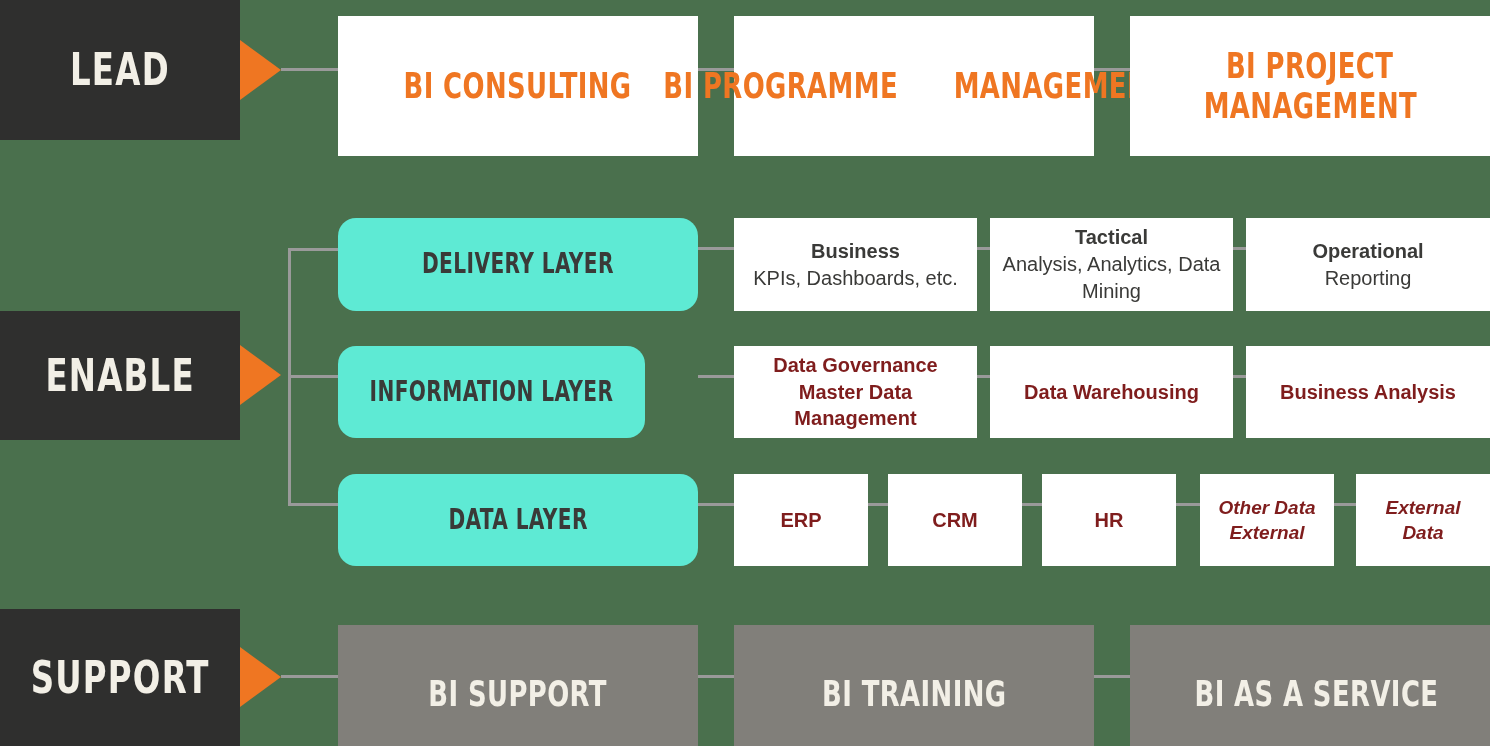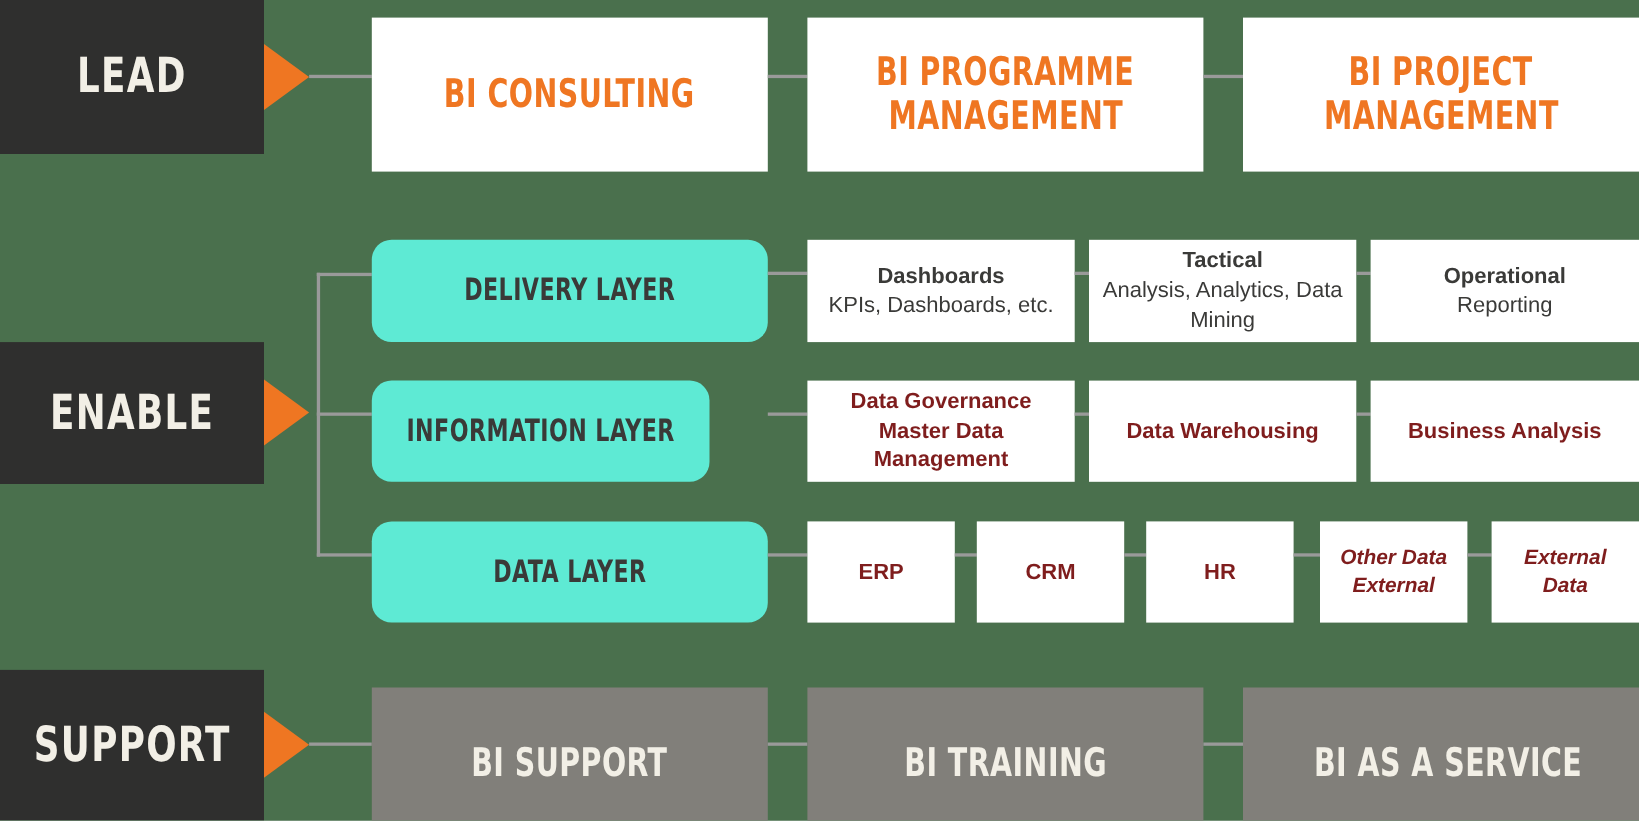--- a/index.html
+++ b/index.html
@@ -108,21 +108,21 @@
     <span class="stage-label">LEAD</span>
   </div>
   <div class="abs arrow" style="left:240px; top:40px;"></div>
   <div class="abs hline" style="left:281px; top:68px; width:57px;"></div>
 
   <div class="abs card card-white" style="left:338px; top:0; width:360px; height:140px;">
     <span class="cond t-orange">BI CONSULTING</span>
   </div>
   <div class="abs hline" style="left:698px; top:68px; width:36px;"></div>
 
-  <div class="abs card card-white" style="left:734px; top:0; width:360px; height:140px; flex-direction:column;">
+  <div class="abs card card-white" style="left:734px; top:0; width:360px; height:140px; flex-direction:row;">
     <span class="cond t-orange">BI PROGRAMME</span>
     <span class="cond t-orange">MANAGEMENT</span>
   </div>
   <div class="abs hline" style="left:1094px; top:68px; width:36px;"></div>
 
   <div class="abs card card-white" style="left:1130px; top:0; width:360px; height:140px; flex-direction:column;">
     <span class="cond t-orange">BI PROJECT</span>
     <span class="cond t-orange">MANAGEMENT</span>
   </div>
 
@@ -136,21 +136,21 @@
   <div class="abs hline" style="left:288px; top:375px; width:50px;"></div>
   <div class="abs hline" style="left:288px; top:503px; width:50px;"></div>
 
   <div class="abs card card-gray" style="left:338px; top:202px; width:360px; height:93px;">
     <span class="cond t-layer">DELIVERY LAYER</span>
   </div>
   <div class="abs hline" style="left:698px; top:247px; width:36px;"></div>
 
   <div class="abs card card-white" style="left:734px; top:202px; width:243px; height:93px;">
     <div class="leaf">
-      <span class="b">Dashboards</span><br>
+      <span class="b">Business</span><br>
       <span class="r">KPIs, Dashboards, etc.</span>
     </div>
   </div>
   <div class="abs hline" style="left:977px; top:247px; width:13px;"></div>
 
   <div class="abs card card-white" style="left:990px; top:202px; width:243px; height:93px;">
     <div class="leaf">
       <span class="b">Tactical</span><br>
       <span class="r">Analysis, Analytics, Data Mining</span>
     </div>

